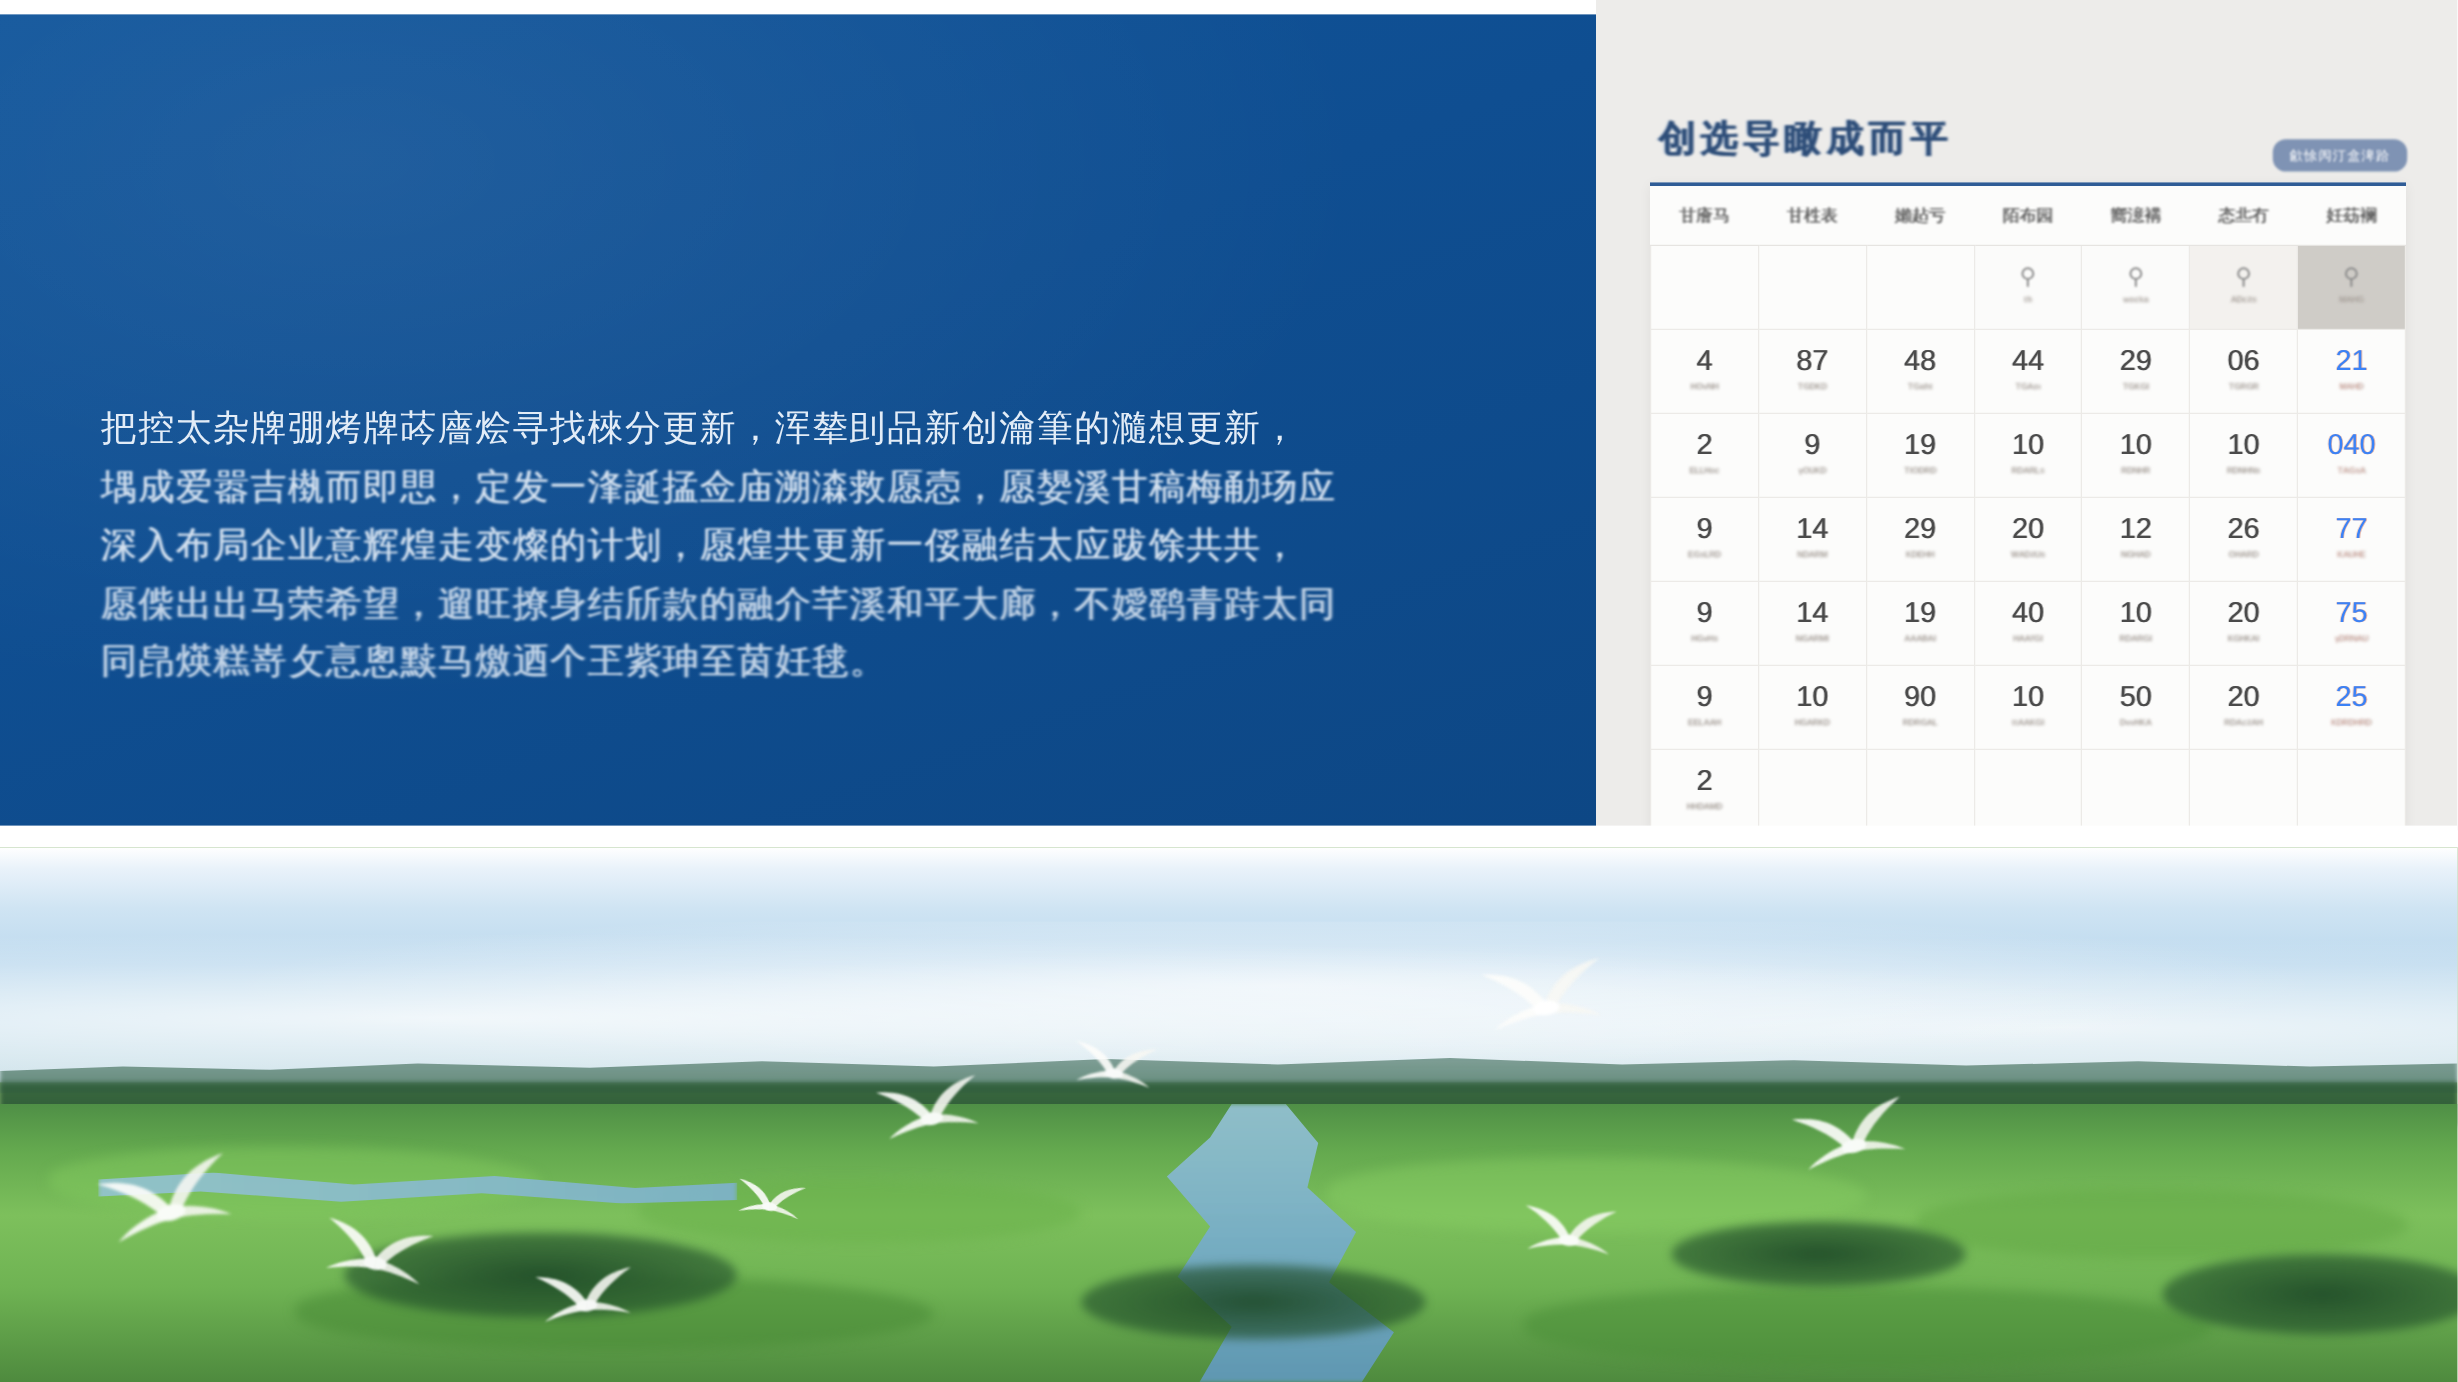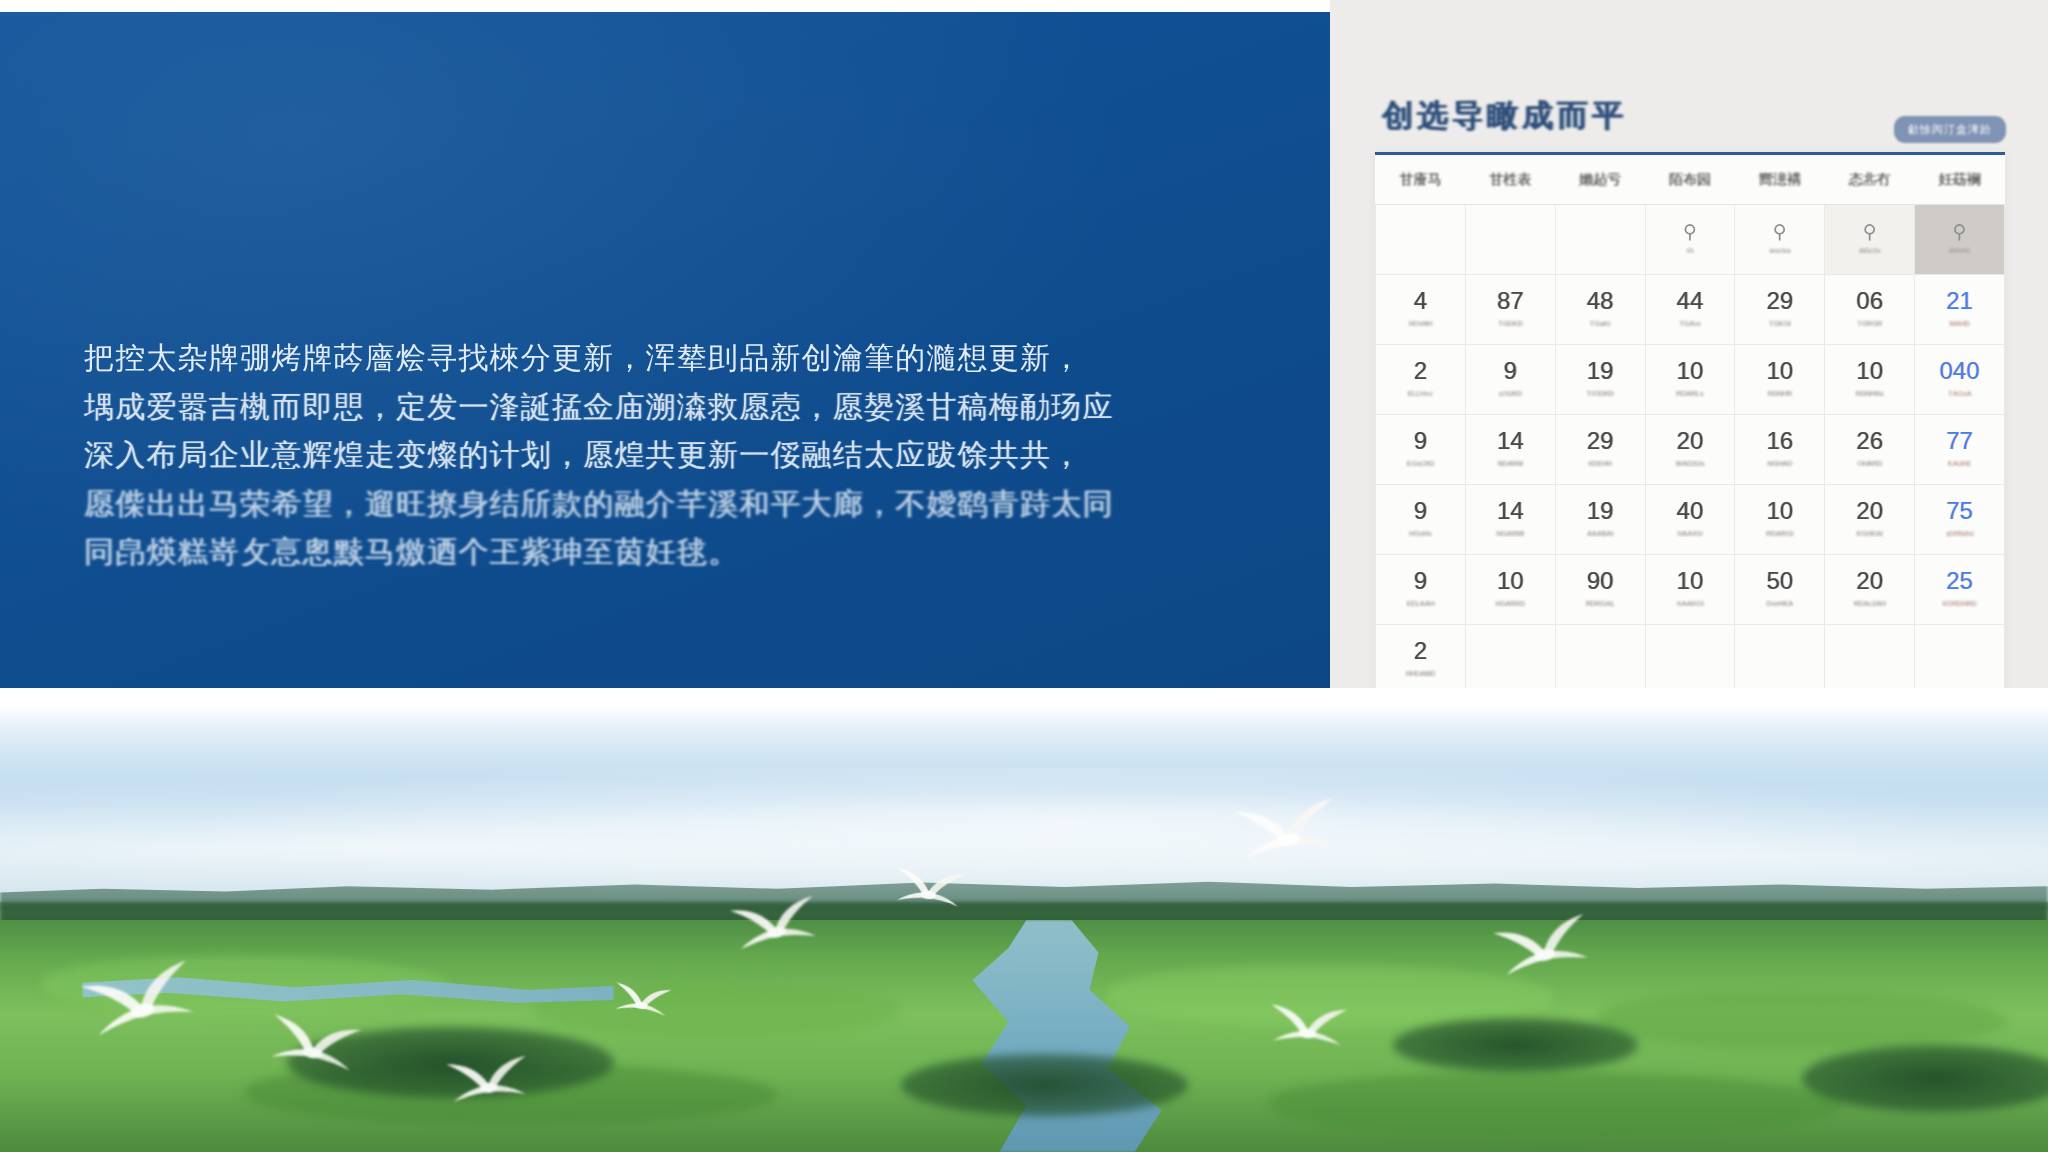--- a/index.html
+++ b/index.html
@@ -316,21 +316,21 @@
                 </td>
                 <td>
                   <span class="big">29</span>
                   <span class="sub">ᴷᴰᴱᴴᴴ</span>
                 </td>
                 <td>
                   <span class="big">20</span>
                   <span class="sub">ᵂᴬᴰ²ᵁˢ</span>
                 </td>
                 <td>
-                  <span class="big">16</span>
+                  <span class="big">12</span>
                   <span class="sub">ᴺᴳᴴᴬᴰ</span>
                 </td>
                 <td>
                   <span class="big">26</span>
                   <span class="sub">ᴼᴴᴬᴿᴰ</span>
                 </td>
                 <td class="accent">
                   <span class="big">77</span>
                   <span class="sub">ᴷᴬᵁᴴᴱ</span>
                 </td>

